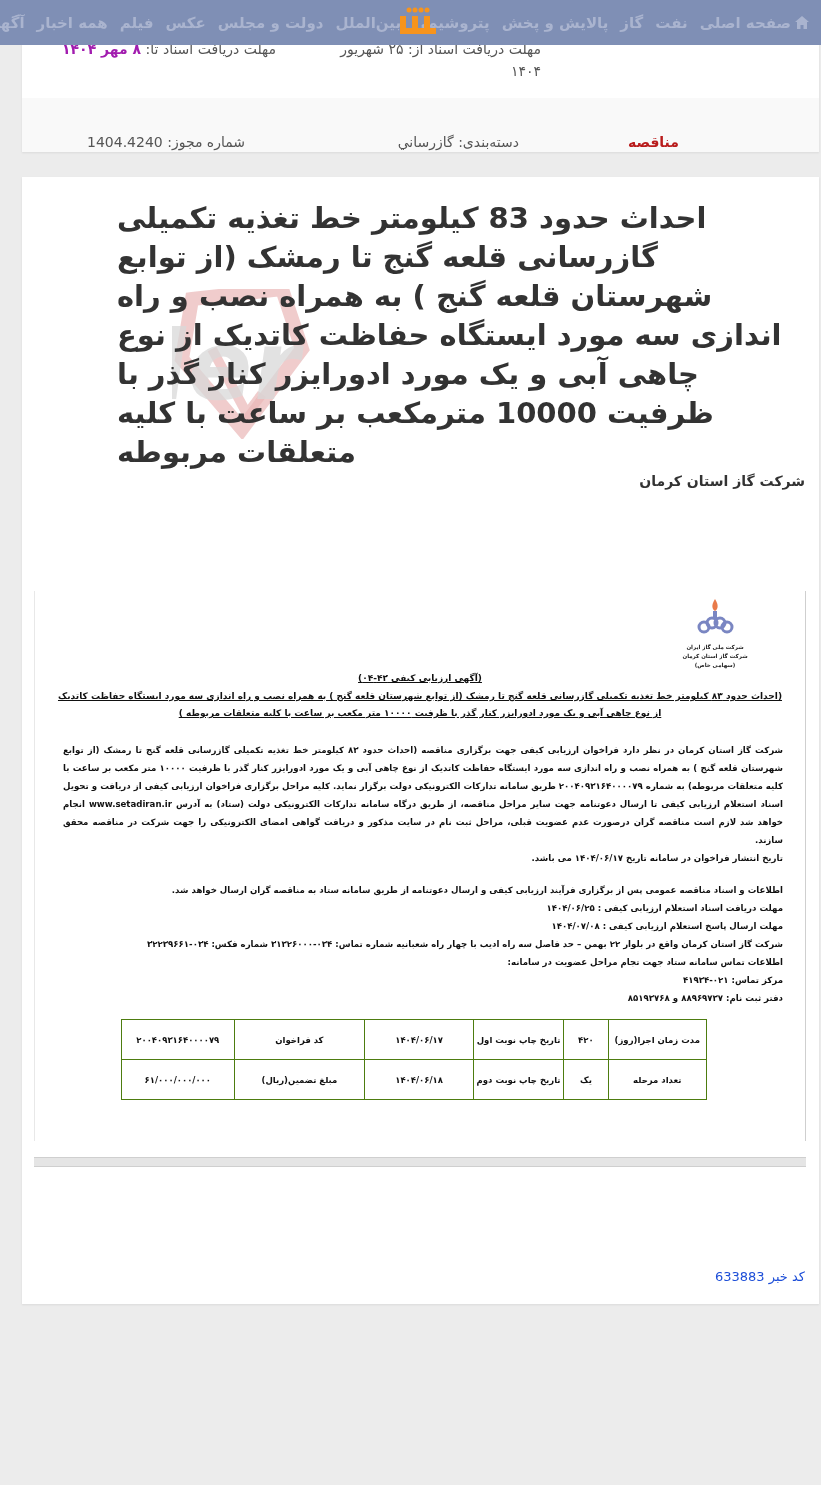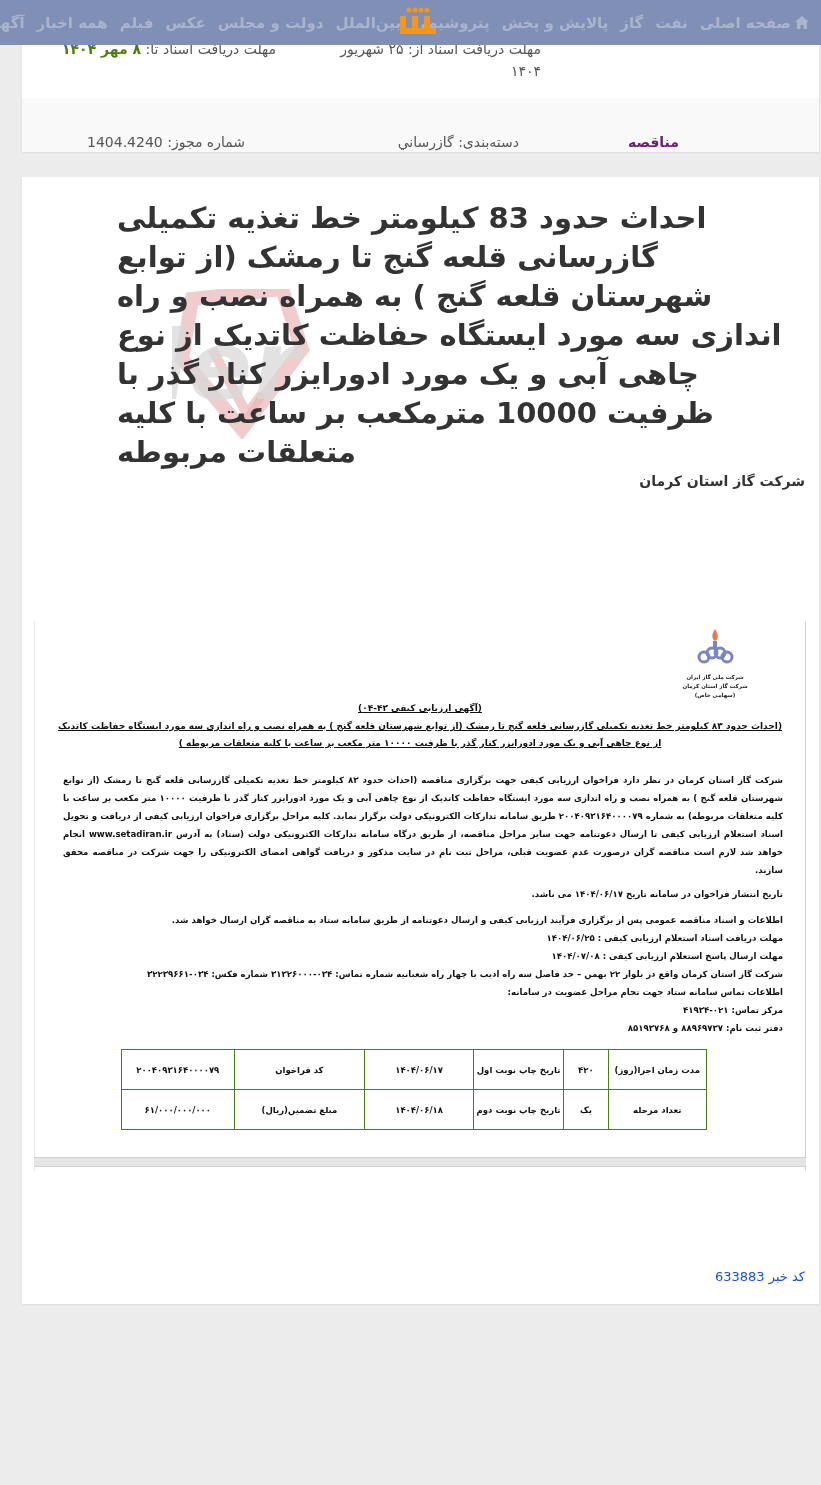--- a/index.html
+++ b/index.html
@@ -47,28 +47,28 @@
     .card-meta { top: 0; height: 152px; }
     .meta-row1 {
       position: absolute; top: 38px; left: 0; right: 0; height: 50px;
       font-family: "DejaVu Sans", sans-serif;
       font-size: 14px; color: #555;
     }
     .meta-row1 .c { position: absolute; top: 0; line-height: 22px; }
     .meta-row1 .c1 { right: 26px; }
     .meta-row1 .c2 { right: 278px; width: 220px; }
     .meta-row1 .c3 { left: 40px; }
-    .meta-row1 b { color: #4d7c0f; }
+    .meta-row1 b { color: #a21caf; }
     .meta-row2 {
       position: absolute; top: 98px; left: 0; right: 0; height: 54px;
       background: #f9f9f9;
       font-size: 14px; color: #555;
     }
     .meta-row2 .c { position: absolute; top: 16px; margin-top: 20px; }
-    .meta-row2 .type { right: 140px; font-weight: bold; color: #701a75; }
+    .meta-row2 .type { right: 140px; font-weight: bold; color: #b91c1c; }
     .meta-row2 .cat { right: 300px; }
     .meta-row2 .lic { left: 65px; }
 
     
     .card-main { top: 177px; height: 1127px; }
     .title {
       position: absolute; top: 22px; right: 12px; width: 690px;
       font-family: "DejaVu Sans", sans-serif;
       font-weight: bold;
       font-size: 29px;
@@ -80,21 +80,21 @@
     .watermark {
       position: absolute; left: 150px; top: 112px; width: 560px; height: 150px;
       z-index: 1; pointer-events: none;
     }
     .company {
       position: absolute; top: 296px; right: 14px;
       font-size: 14px; font-weight: bold; color: #333;
     }
     
     .notice {
-      position: absolute; left: 12px; top: 444px; width: 772px; height: 550px;
+      position: absolute; left: 12px; top: 414px; width: 772px; height: 550px;
       background: #fff;
       border-right: 1px solid #cfcfcf;
       border-left: 1px solid #e8e8e8;
       font-family: "DejaVu Sans", sans-serif;
       color: #111;
       overflow: hidden;
     }
     .notice-bottom-bar {
       position: absolute; left: 12px; top: 980px; width: 772px; height: 10px;
       background: #e5e5e5;
@@ -212,21 +212,21 @@
       <div>شرکت ملی گاز ایران</div>
       <div>شرکت گاز استان کرمان</div>
       <div>(سهامی خاص)</div>
     </div>
     <div class="n-heading" style="top:80px;">(آگهی ارزیابی کیفی ۴۲-۰۴)</div>
     <div class="n-heading" style="top:98px;">(احداث حدود ۸۳ کیلومتر خط تغذیه تکمیلی گازرسانی قلعه گنج تا رمشک (از توابع شهرستان قلعه گنج ) به همراه نصب و راه اندازی سه مورد ایستگاه حفاظت کاتدیک</div>
     <div class="n-heading" style="top:115px;">از نوع چاهی آبی و یک مورد ادورایزر کنار گذر با ظرفیت ۱۰۰۰۰ متر مکعب بر ساعت با کلیه متعلقات مربوطه )</div>
 
     <div class="n-para" style="top:150px;">شرکت گاز استان کرمان در نظر دارد فراخوان ارزیابی کیفی جهت برگزاری مناقصه (احداث حدود ۸۳ کیلومتر خط تغذیه تکمیلی گازرسانی قلعه گنج تا رمشک (از توابع شهرستان قلعه گنج ) به همراه نصب و راه اندازی سه مورد ایستگاه حفاظت کاتدیک از نوع چاهی آبی و یک مورد ادورایزر کنار گذر با ظرفیت ۱۰۰۰۰ متر مکعب بر ساعت با کلیه متعلقات مربوطه) به شماره ۲۰۰۴۰۹۳۱۶۴۰۰۰۰۷۹ طریق سامانه تدارکات الکترونیکی دولت برگزار نماید. کلیه مراحل برگزاری فراخوان ارزیابی کیفی از دریافت و تحویل اسناد استعلام ارزیابی کیفی تا ارسال دعوتنامه جهت سایر مراحل مناقصه، از طریق درگاه سامانه تدارکات الکترونیکی دولت (ستاد) به آدرس www.setadiran.ir انجام خواهد شد لازم است مناقصه گران درصورت عدم عضویت قبلی، مراحل ثبت نام در سایت مذکور و دریافت گواهی امضای الکترونیکی را جهت شرکت در مناقصه محقق سازند.</div>
 
-    <div class="n-line" style="top:258px;margin-top:6px;">تاریخ انتشار فراخوان در سامانه تاریخ ۱۴۰۴/۰۶/۱۷ می باشد.</div>
+    <div class="n-line" style="top:258px;">تاریخ انتشار فراخوان در سامانه تاریخ ۱۴۰۴/۰۶/۱۷ می باشد.</div>
     <div class="n-line" style="top:290px;">اطلاعات و اسناد مناقصه عمومی پس از برگزاری فرآیند ارزیابی کیفی و ارسال دعوتنامه از طریق سامانه ستاد به مناقصه گران ارسال خواهد شد.</div>
     <div class="n-line" style="top:308px;">مهلت دریافت اسناد استعلام ارزیابی کیفی : ۱۴۰۴/۰۶/۲۵</div>
     <div class="n-line" style="top:326px;">مهلت ارسال پاسخ استعلام ارزیابی کیفی : ۱۴۰۴/۰۷/۰۸</div>
     <div class="n-line" style="top:344px;">شرکت گاز استان کرمان واقع در بلوار ۲۲ بهمن – حد فاصل سه راه ادیب با چهار راه شعبانیه شماره تماس: ۰۳۴-۳۱۳۲۶۰۰۰ شماره فکس: ۰۳۴-۳۲۲۳۹۶۶۱</div>
     <div class="n-line" style="top:362px;">اطلاعات تماس سامانه ستاد جهت تجام مراحل عضویت در سامانه:</div>
     <div class="n-line" style="top:380px;">مرکز تماس: ۰۲۱-۴۱۹۳۴</div>
     <div class="n-line" style="top:398px;">دفتر ثبت نام: ۸۸۹۶۹۷۳۷ و ۸۵۱۹۳۷۶۸</div>
 
     <table class="n-table">
       <tbody>

